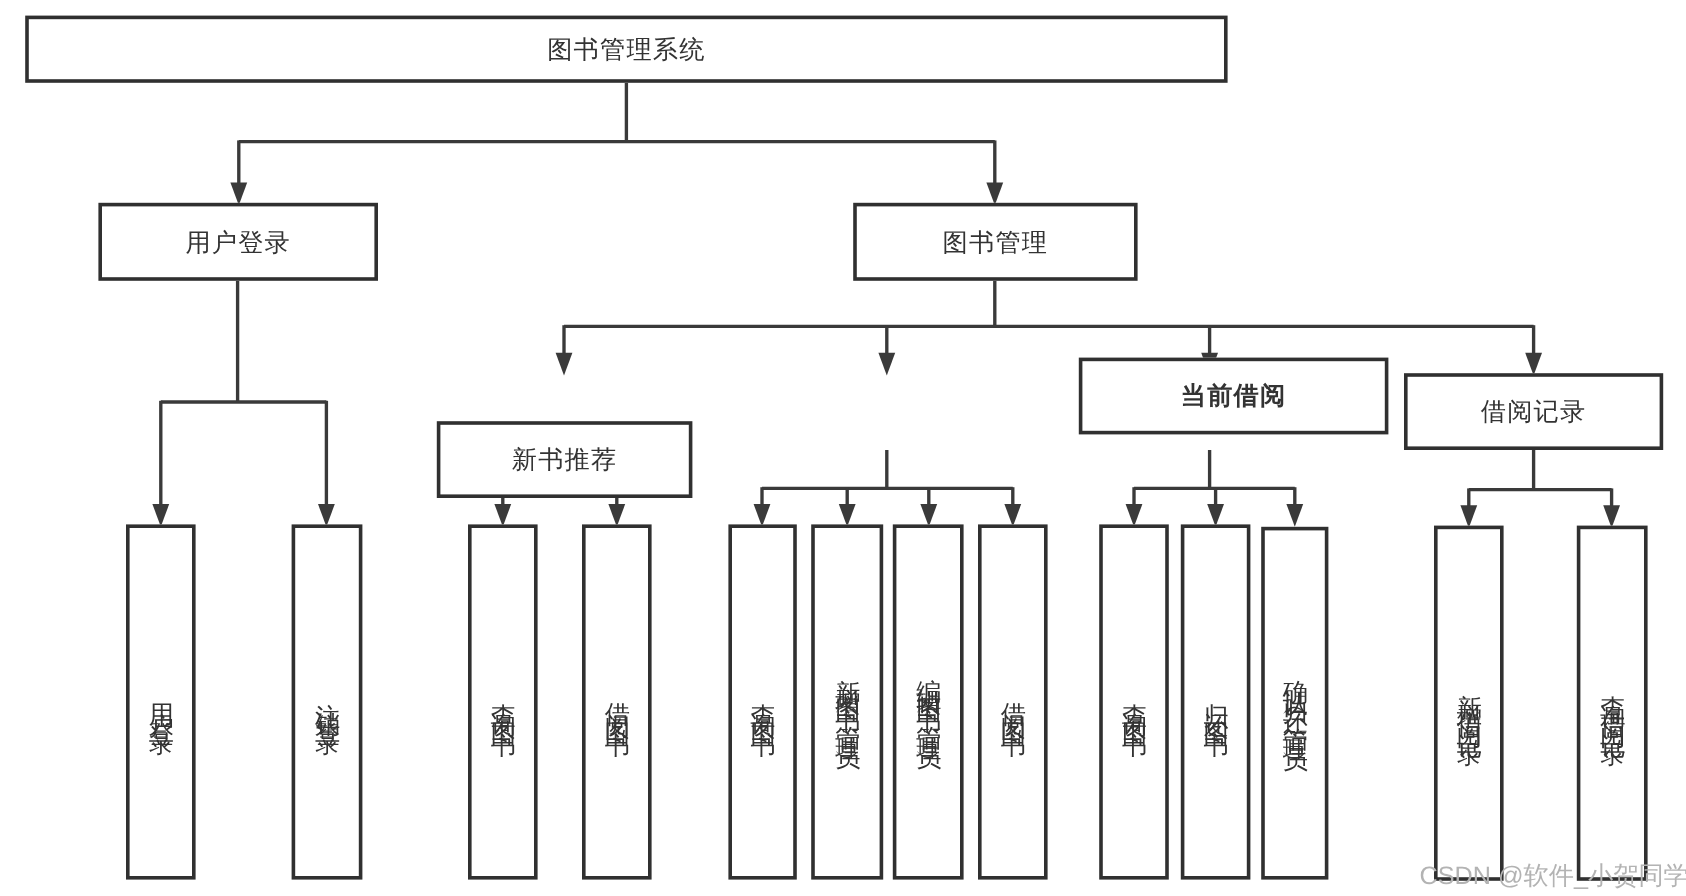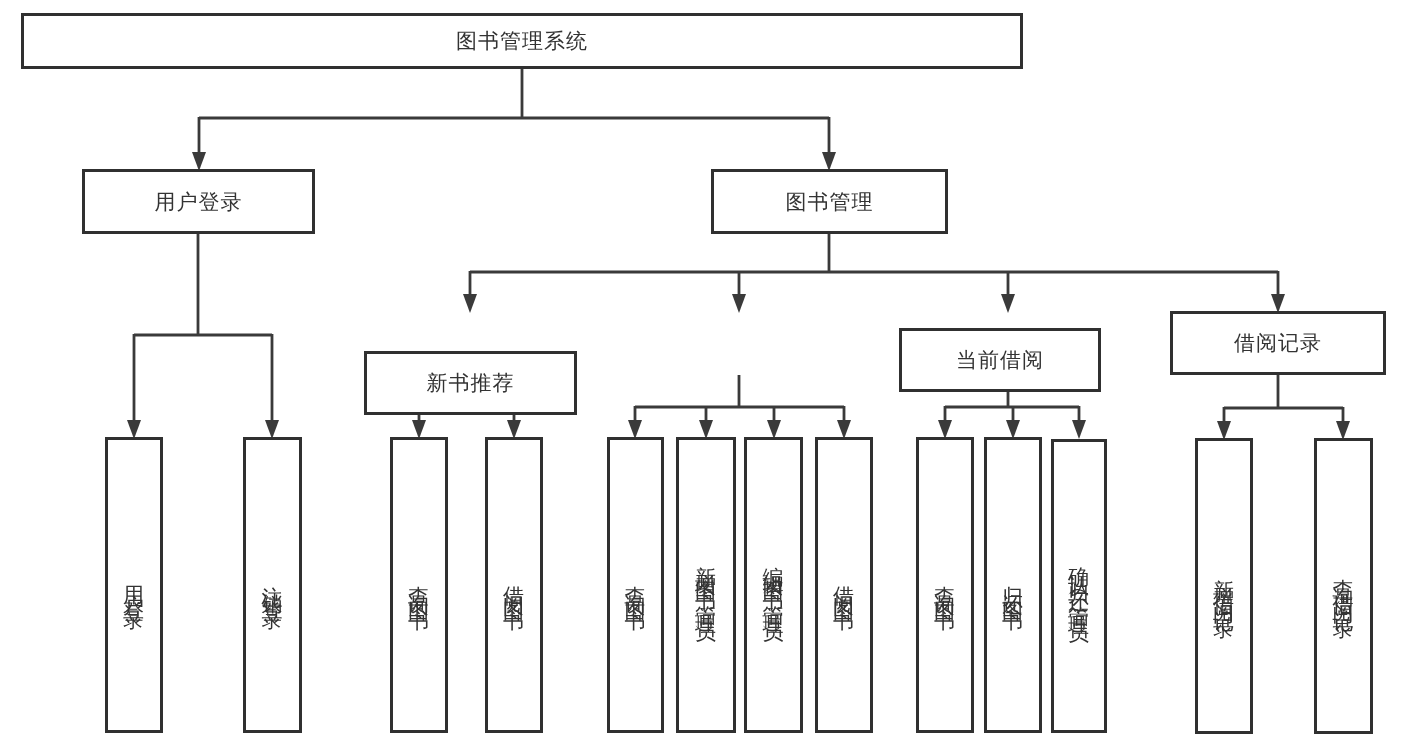--- a/index.html
+++ b/index.html
@@ -109,21 +109,21 @@
   <div class="node" style="left:82px;top:169px;width:233px;height:65px;">
     <span>用户登录</span>
   </div>
   <div class="node" style="left:711px;top:169px;width:237px;height:65px;text-align:center;">
     <span>图书管理</span>
   </div>
 
   <div class="node" style="left:364px;top:311px;width:213px;height:64px;margin-top:40px;">
     <span>新书推荐</span>
   </div>
-  <div class="node" style="left:899px;top:328px;width:202px;height:64px;">
+  <div class="node" style="left:899px;top:298px;width:258px;height:64px;font-weight:bold;">
     <span>当前借阅</span>
   </div>
   <div class="node" style="left:1170px;top:311px;width:216px;height:64px;">
     <span>借阅记录</span>
   </div>
 
   <div class="node vleaf" style="left:105px;top:437px;width:58px;height:296px;">
     <span class="vtext">用户登录</span>
   </div>
   <div class="node vleaf" style="left:243px;top:437px;width:59px;height:296px;">
@@ -160,14 +160,15 @@
     <span class="vtext">确认归还（管理员）</span>
   </div>
 
   <div class="node vleaf" style="left:1195px;top:438px;width:58px;height:296px;">
     <span class="vtext">新增借阅记录</span>
   </div>
   <div class="node vleaf" style="left:1314px;top:438px;width:59px;height:296px;">
     <span class="vtext">查询借阅记录</span>
   </div>
 
+  <div class="watermark">CSDN @软件_小贺同学</div>
 
 </div>
 
 </body></html>

